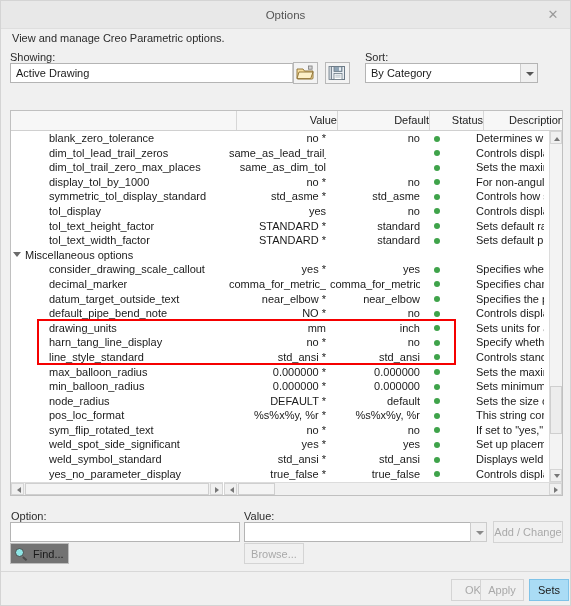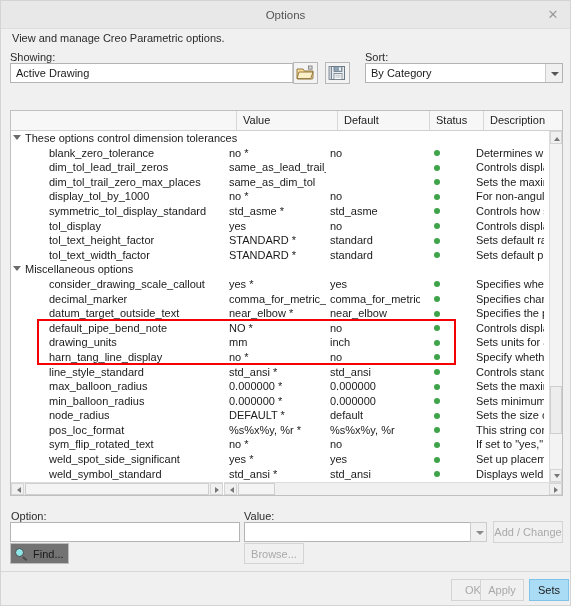--- a/index.html
+++ b/index.html
@@ -35,30 +35,30 @@
   .combo { position:absolute; height:20px; background:#fff;
            border:1px solid #b4b4b4; }
   .combo .cval { position:absolute; left:5px; top:0; line-height:18px;
                  font-size:11px; color:#1a1a1a; white-space:nowrap; }
   .combo .arrow { position:absolute; right:0; top:0; width:17px; height:18px;
                   background:#f0f0f0; border-left:1px solid #cccccc; }
   .combo .arrow::after { content:""; position:absolute; left:5px; top:8px;
                   border-left:4px solid transparent; border-right:4px solid transparent;
                   border-top:4px solid #555; }
   #combo-showing { left:9px; top:62px; width:300px; }
-  #combo-sort { left:364px; top:62px; width:198px; }
+  #combo-sort { left:364px; top:62px; width:173px; }
 
   .iconbtn { position:absolute; top:61px; width:25px; height:22px;
              background:#f3f3f3; border:1px solid #b8b8b8; cursor:pointer; }
   #btn-open { left:292px; }
   #btn-save { left:324px; }
 
   
   .tablewrap { position:absolute; left:9px; top:109px; width:553px; height:386px;
-               background:#f97316; border:1px solid #c0c0c0; overflow:hidden; }
+               background:#f97316; border:1px solid #c0c0c0; overflow:hidden;text-align:right; }
   .thead { position:relative; height:20px; background:#f5f5f5;
            border-bottom:1px solid #d0d0d0; }
   .th { position:absolute; top:0; height:19px; line-height:19px;
         font-size:11px; color:#222; padding-left:6px;
         border-right:1px solid #d7d7d7; background:#f7f7f7; cursor:pointer; }
   .th.last { border-right:none; }
 
   .tbody { position:absolute; left:0; top:20px; right:0; bottom:0;
            background:#fff; overflow:hidden; }
   .row { position:relative; height:14.6px; }
@@ -201,24 +201,20 @@
     <div class="thead">
       <div class="th" style="left:0;width:226px;"></div>
       <div class="th" style="left:226px;width:101px;">Value</div>
       <div class="th" style="left:327px;width:92px;">Default</div>
       <div class="th" style="left:419px;width:54px;">Status</div>
       <div class="th last" style="left:473px;width:80px;">Description</div>
     </div>
 
     <div class="tbody" id="tbody">
         <div class="row" style="top: 0px;">
-          <span class="twisty"></span>
-          <span class="cat">These options control dimension tolerances</span>
-        </div>
-        <div class="row" style="top: 0px;">
           <span class="cname">blank_zero_tolerance</span>
           <span class="cval2">no *</span>
           <span class="cdef">no</span>
           <span class="cstat">
             <span class="dot" style="background: rgb(63, 163, 74);"></span>
           </span>
           <span class="cdesc">Determines wheth</span>
         </div>
         <div class="row" style="top: 0px;">
           <span class="cname">dim_tol_lead_trail_zeros</span>

